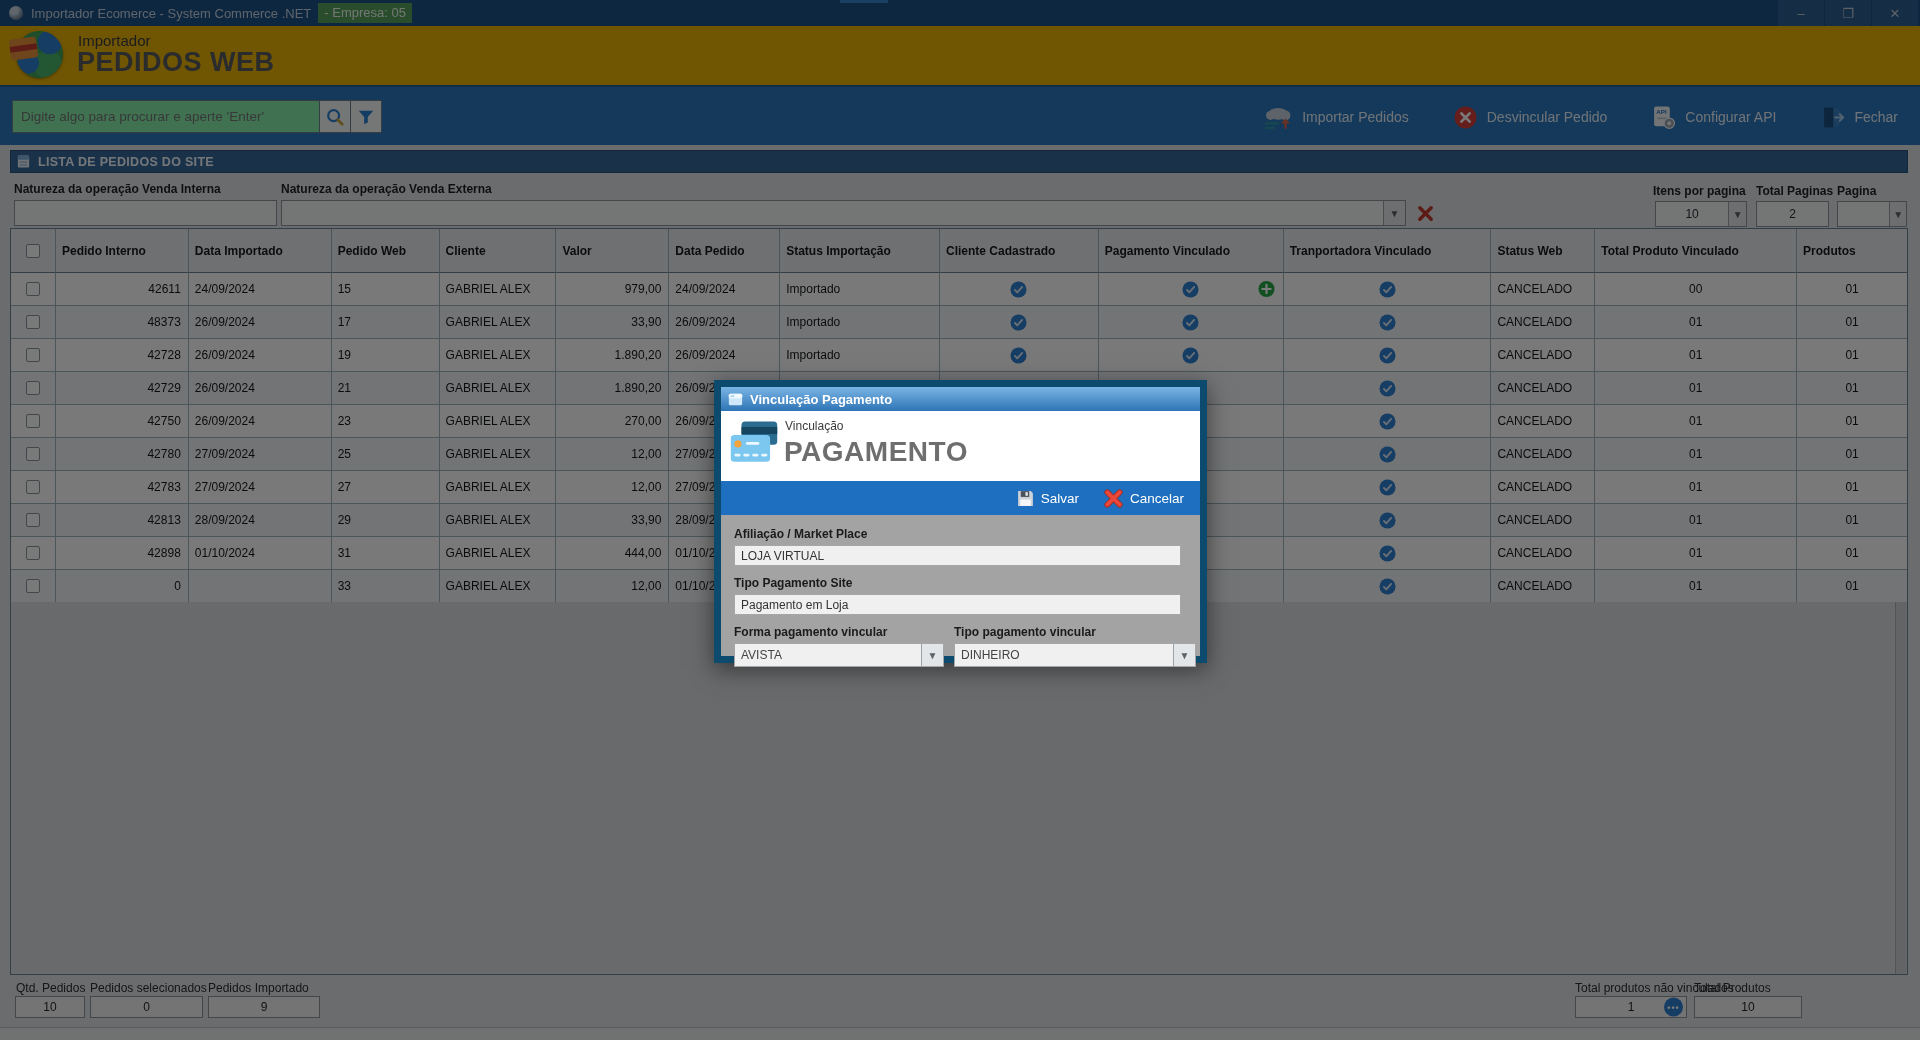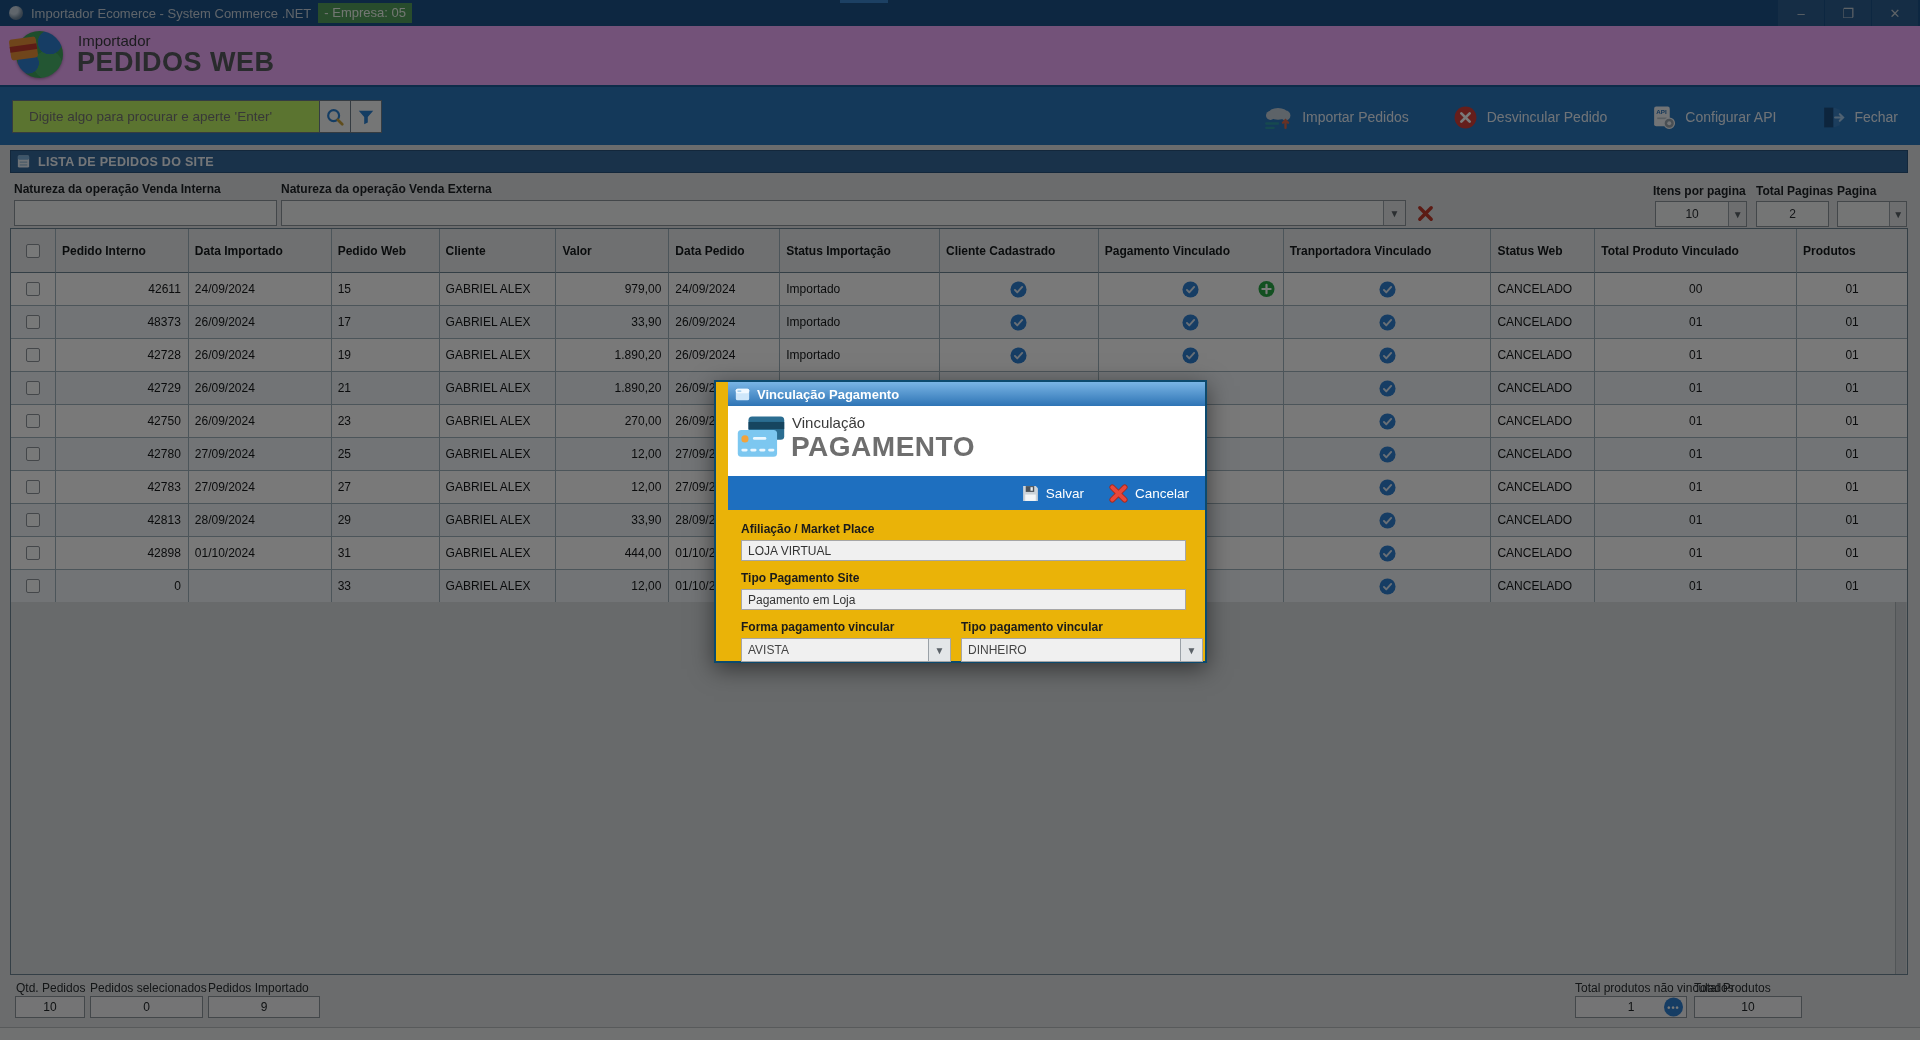--- a/index.html
+++ b/index.html
@@ -15,38 +15,38 @@
   .top-strip { position:absolute; left:840px; top:0; width:48px; height:3px; background:#3b87cf; z-index:2; }
   .app-ico { width:14px; height:14px; border-radius:50%; margin:0 8px 0 9px;
     background:radial-gradient(circle at 35% 30%, #c9d6e2 0 30%, #7d93a8 60%, #51687e 100%); }
   .tb-title { font-size:13px; color:#c6d2dd; }
   .tb-badge { margin-left:7px; font-size:13px; font-weight:normal; color:#eef7ee; background:#55a05c; padding:2px 6px 3px; }
   .win-btns { position:absolute; right:2px; top:0; height:26px; display:flex; }
   .win-btn { width:46px; height:26px; display:flex; align-items:center; justify-content:center;
     color:#c3cdd6; font-size:13px; background:rgba(255,255,255,0.07); margin-left:1px; }
 
   
-  .headerband { position:absolute; left:0; top:26px; width:1920px; height:59px; background:#f0abfc; }
+  .headerband { position:absolute; left:0; top:26px; width:1920px; height:59px; background:#eab308; }
   .logo { position:absolute; left:16px; top:5px; width:47px; height:47px; border-radius:50%;
     background:
       radial-gradient(circle at 72% 24%, #2f7fd1 0 24%, transparent 25%),
       radial-gradient(circle at 26% 68%, #2f7fd1 0 22%, transparent 23%),
       radial-gradient(circle at 68% 72%, #49b56b 0 30%, transparent 31%),
       #3fa45c; box-shadow:0 1px 3px rgba(0,0,0,.35); }
   .logo .pkg { position:absolute; left:-6px; top:7px; width:27px; height:21px; background:#e8913a;
     border-radius:3px; transform:rotate(-8deg); }
   .logo .pkg::after { content:""; position:absolute; left:0; top:7px; width:100%; height:6px; background:#c23b2e; }
   .h-sub { position:absolute; left:78px; top:6px; font-size:15px; color:#3c3c42; }
   .h-title { position:absolute; left:77px; top:21px; font-size:27px; font-weight:bold; color:#565a5e; letter-spacing:.5px; }
 
   
   .toolbar { position:absolute; left:0; top:85px; width:1920px; height:60px; background:#2a77bd; border-top:2px solid #1c5d99; }
   .search-wrap { position:absolute; left:12px; top:13px; height:33px; display:flex; }
-  .search-input { width:308px; height:33px; border:1px solid #6f7e8a; background:#bef264; color:#5a646c;
-    font-size:13.5px; padding:0 16px; font-family:inherit; }
+  .search-input { width:308px; height:33px; border:1px solid #6f7e8a; background:#86efac; color:#5a646c;
+    font-size:13.5px; padding:0 8px; font-family:inherit; }
   .tool-sq { width:31px; height:33px; background:#f4f6f7; border:1px solid #6f7e8a; border-left:none;
     display:flex; align-items:center; justify-content:center; }
   .tb-actions { position:absolute; right:22px; top:0; height:60px; display:flex; align-items:center; gap:44px; }
   .tb-act { display:flex; align-items:center; gap:9px; cursor:pointer; }
   .tb-act span { font-size:14px; color:#e9f1f9; }
 
   
   .section-hdr { position:absolute; left:10px; top:150px; width:1898px; height:23px; background:#35699c;
     display:flex; align-items:center; gap:7px; padding-left:5px; border:1px solid #28527b; }
   .section-hdr span { color:#f2f7fb; font-size:12.5px; font-weight:bold; letter-spacing:.3px; }
@@ -87,27 +87,27 @@
   .ft-label { position:absolute; font-size:12px; color:#2a2e31; }
   .ft-box { position:absolute; height:22px; background:#f2f3f4; border:1px solid #8d959c; display:flex;
     align-items:center; justify-content:center; font-size:12px; color:#1e2226; }
   .dots-btn { position:absolute; right:3px; top:50%; transform:translateY(-50%); width:19px; height:19px; border-radius:50%;
     background:#2f7fd1; color:#fff; font-size:9px; font-weight:bold; letter-spacing:1px;
     display:flex; align-items:center; justify-content:center; }
   .bottom-strip { position:absolute; left:0; top:1027px; width:1920px; height:13px; background:#ebecec; border-top:1px solid #b8bcbf; }
 
   
   .modal { position:absolute; left:714px; top:380px; width:493px; height:283px; z-index:60;
-    background:#eab308; border:2px solid #0c4a6e; box-shadow:0 6px 22px rgba(0,0,0,.5);padding-left:12px; }
+    background:#a3a3a3; border:7px solid #0c4a6e; box-shadow:0 6px 22px rgba(0,0,0,.5); }
   .m-titlebar { height:24px; background:linear-gradient(#7ab5e5, #2e74b5); display:flex; align-items:center;
     gap:7px; padding-left:7px; }
   .m-title { color:#fff; font-size:13px; font-weight:bold; }
   .m-header { height:70px; background:#fff; position:relative; }
   .m-cardicon { position:absolute; left:8px; top:9px; }
-  .m-sub { position:absolute; left:64px; top:8px; font-size:15px; color:#3a3a3a; }
+  .m-sub { position:absolute; left:64px; top:8px; font-size:12px; color:#3a3a3a; }
   .m-big { position:absolute; left:63px; top:25px; font-size:28px; font-weight:bold; color:#6e6e6e; letter-spacing:.5px; }
   .m-toolbar { height:34px; background:#1e6fbf; display:flex; align-items:center; justify-content:flex-end;
     gap:24px; padding-right:16px; }
   .m-btn { display:flex; align-items:center; gap:6px; cursor:pointer;text-align:right; }
   .m-btn span { color:#fff; font-size:13.5px; }
   .m-form { padding:12px 19px 0 13px;border-radius:9px; }
   .m-form label { display:block; font-size:12px; font-weight:bold; color:#1b1b1b; margin-bottom:4px; }
   .m-input { height:21px; background:#f0f0f0; border:1px solid #a6a6a6; font-size:12px; color:#333;
     display:flex; align-items:center; padding-left:6px; margin-bottom:10px; }
   .m-cols { display:flex; gap:10px; }

